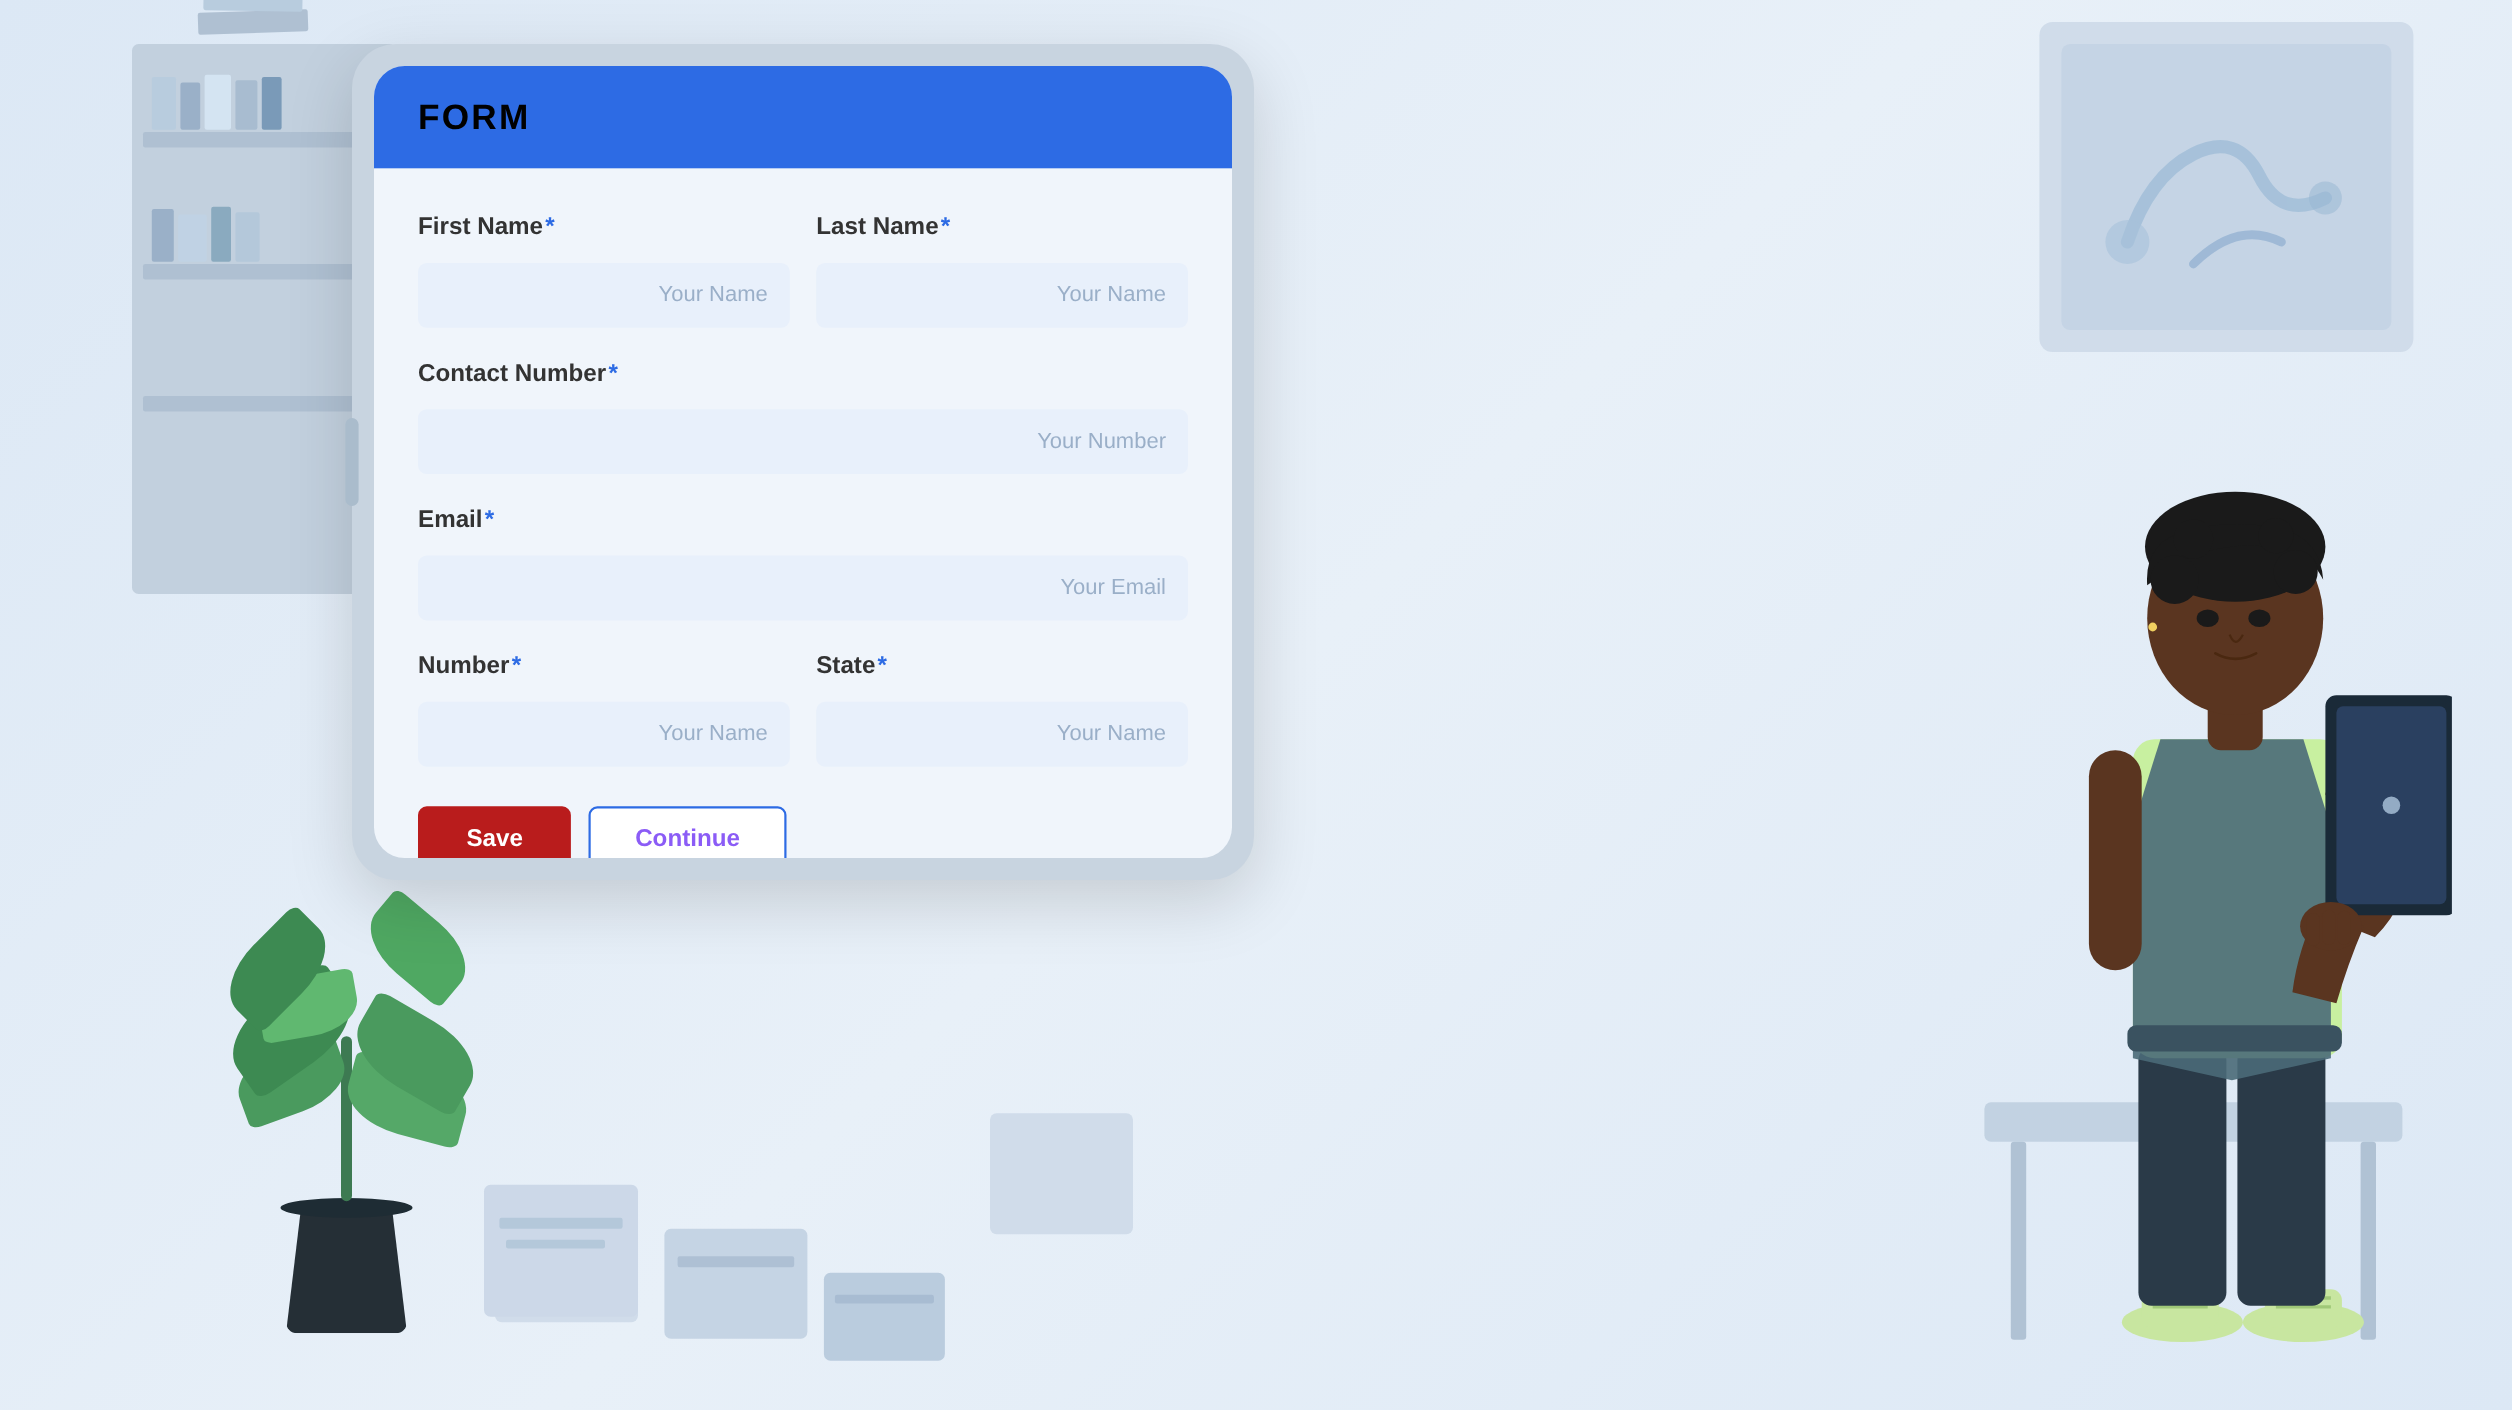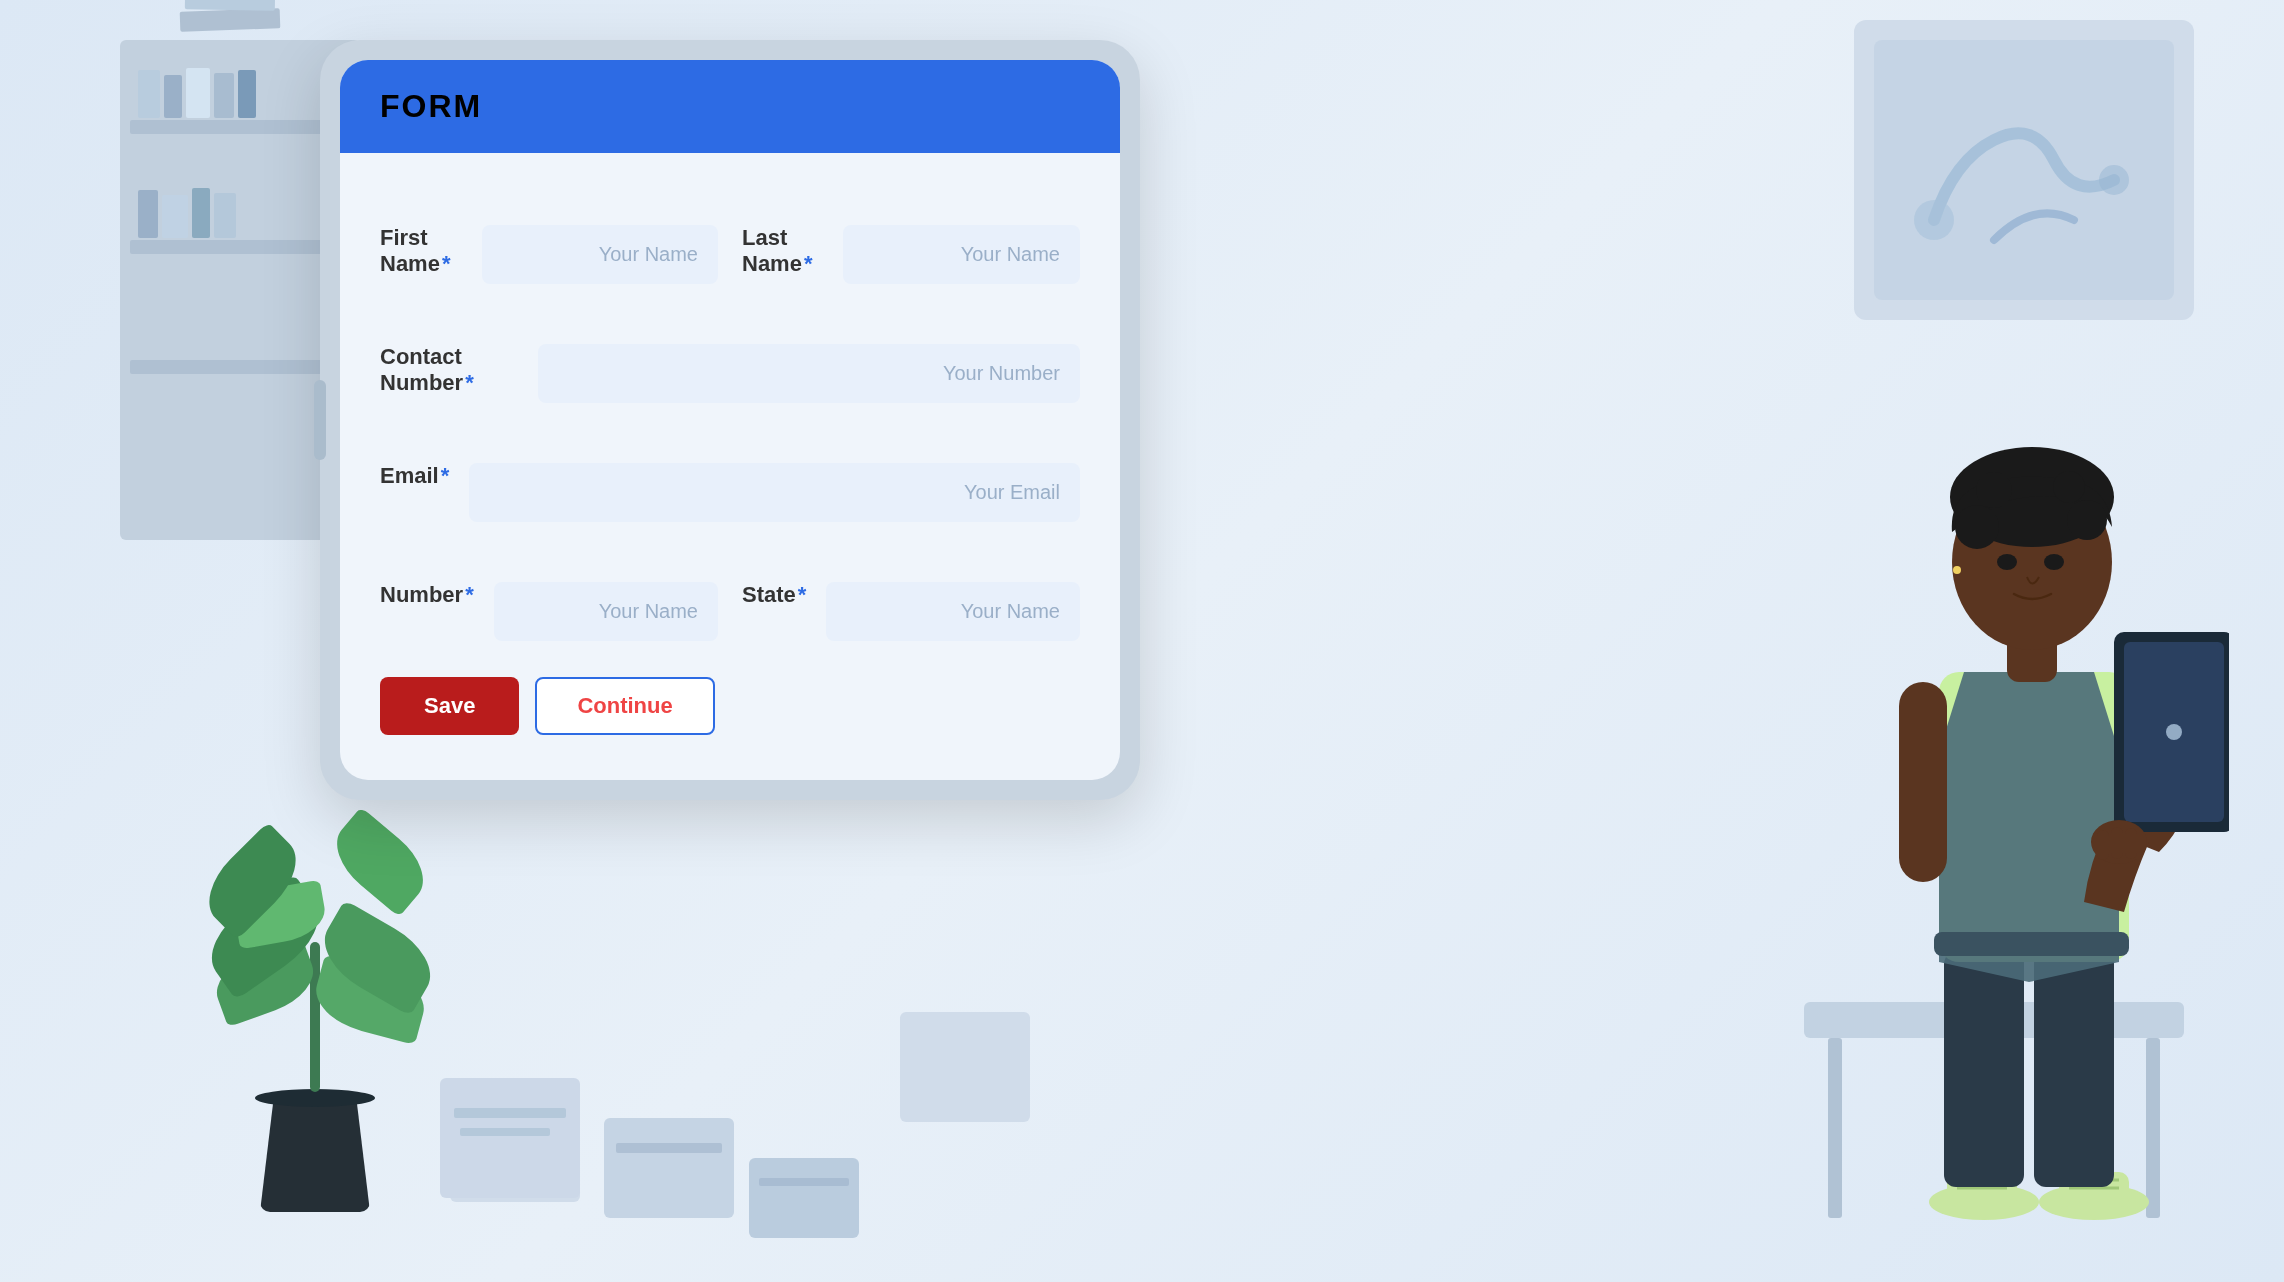--- a/index.html
+++ b/index.html
@@ -82,24 +82,23 @@
       gap: 28px;
     }
 
     .form-row {
       display: flex;
       gap: 24px;
     }
 
     .form-group {
       display: flex;
-      flex-direction: row;
+      flex-direction: column;
       gap: 20px;
       flex: 1;
-      margin-top: 32px;
     }
 
     .form-group.full {
       flex: 1 1 100%;
     }
 
     .form-label {
       font-size: 22px;
       font-weight: 600;
       color: #333;
@@ -139,21 +138,21 @@
       border: none;
       border-radius: 8px;
       padding: 16px 44px;
       font-size: 22px;
       font-weight: 600;
       cursor: pointer;
     }
 
     .btn-continue {
       background: white;
-      color: #ef4444;
+      color: #8b5cf6;
       border: 2px solid #2d6be4;
       border-radius: 8px;
       padding: 14px 40px;
       font-size: 22px;
       font-weight: 600;
       cursor: pointer;
     }
   </style>
 </head>
 <body>

